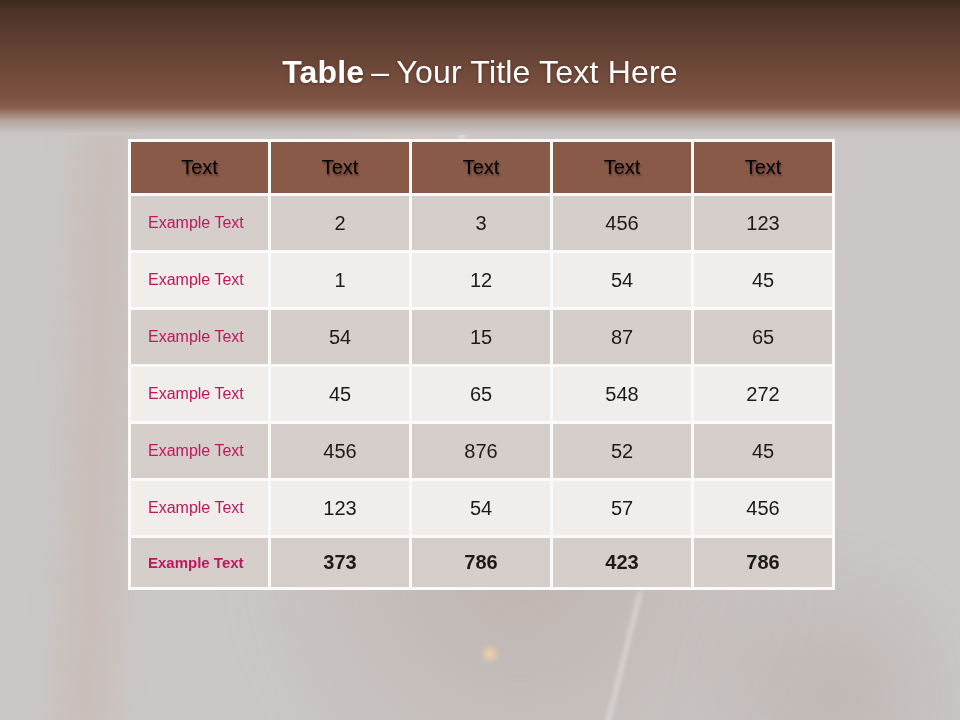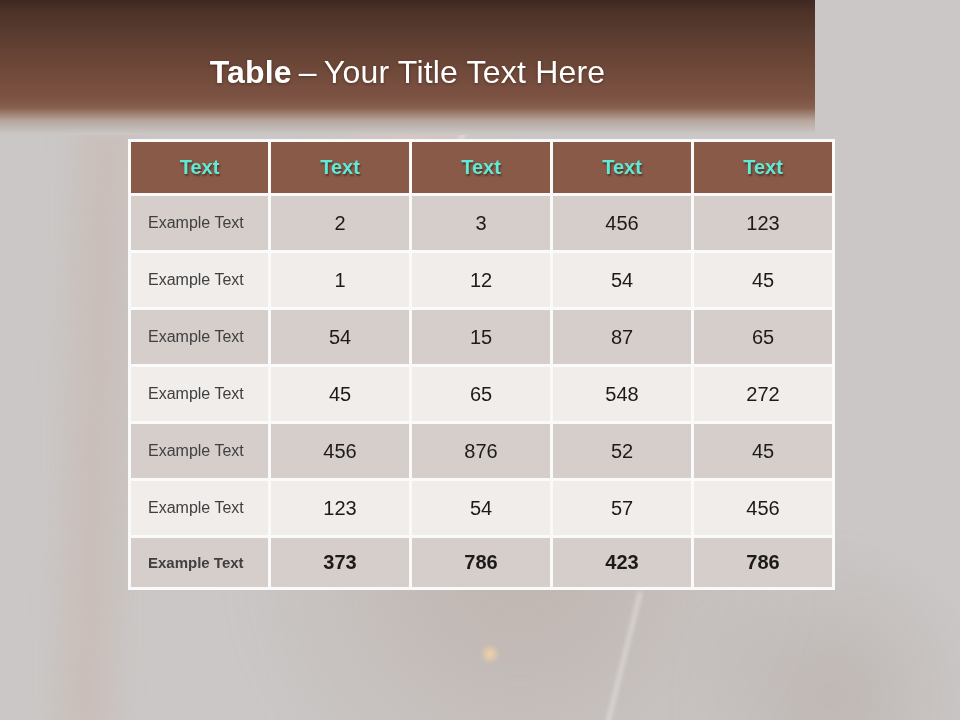--- a/index.html
+++ b/index.html
@@ -59,21 +59,21 @@
     left: 458px; top: 108px; width: 3px; height: 70px;
     background: rgba(255,255,255,0.55);
     transform: rotate(20deg);
     filter: blur(2px);
   }
 
   
   .header-band {
     position: absolute;
     left: 0; top: 0;
-    width: 815px; height: 135px;
+    width: 960px; height: 135px;
     background: linear-gradient(to bottom,
       var(--band-top, #3e2820) 0px,
       #4b3127 10px,
       #5b3c30 35px,
       #6f4939 70px,
       var(--band-main, #7d5344) 98px,
       #8a6151 108px,
       #b7a79e 121px,
       var(--bg, #cac7c6) 134px);
     z-index: 2;
@@ -109,35 +109,35 @@
     border: 3px solid var(--grid, #fbfafa);
     padding: 0;
     text-align: center;
     vertical-align: middle;
     overflow: hidden;
     white-space: nowrap;
   }
   table.data-table th {
     height: 51px;
     background: var(--header-bg, #8a5a49);
-    color: #5eead4;
+    color: #000000;
     font-size: 20px;
-    font-weight: bold;
+    font-weight: normal;
     text-shadow: 1px 2px 2px rgba(50,25,18,0.6);
   }
   table.data-table td {
     height: 54px;
     font-size: 20px;
     color: #1d1b1a;
   }
   table.data-table td.label-cell {
     text-align: left;
     padding-left: 17px;
     font-size: 16px;
-    color: #404040;
+    color: #be185d;
   }
   table.data-table tr.row-dark td { background: var(--row-dark, #d6cecb); }
   table.data-table tr.row-light td { background: var(--row-light, #f0edeb); }
   table.data-table tr.row-bold td { font-weight: bold; }
   table.data-table tr.row-bold td.label-cell { font-size: 15px; }
   table.data-table tr:last-child td { height: 49px; }
 </style>
 </head>
 <body>
 

